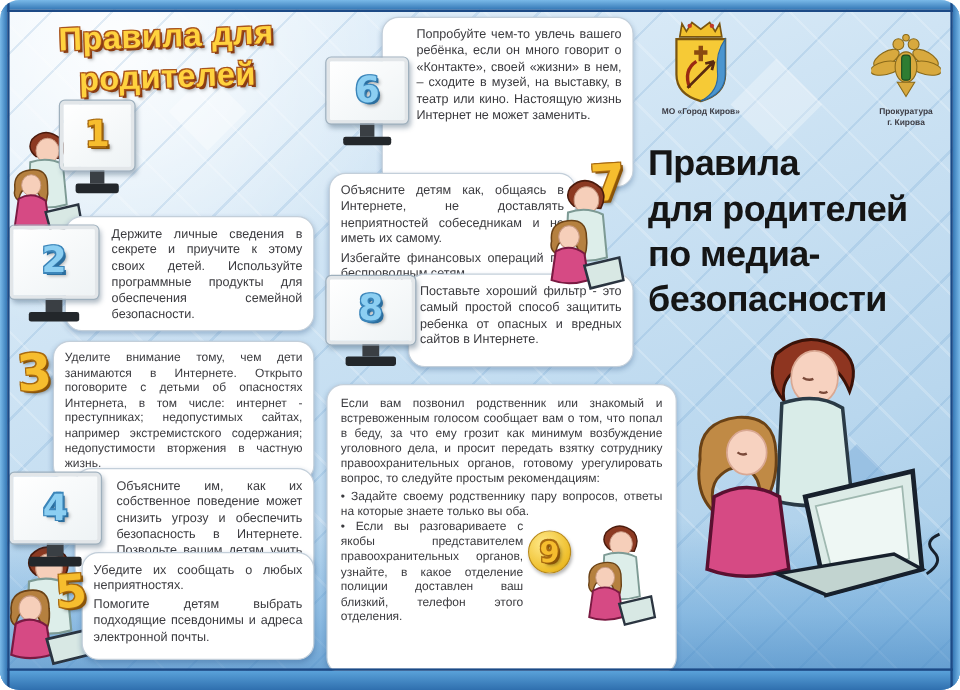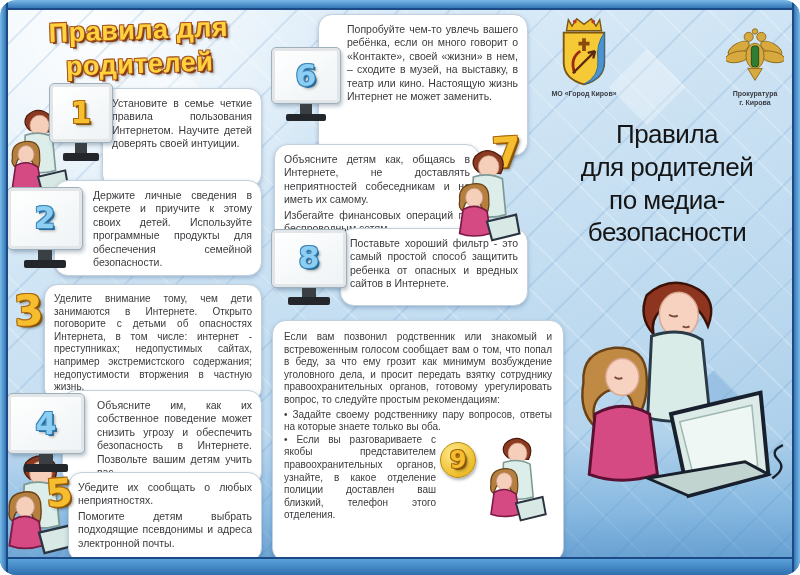--- a/index.html
+++ b/index.html
@@ -54,22 +54,22 @@
   .monitor .screen span { font-size:30px; }
 
   
   .left-title { position:absolute; left:34px; top:14px; width:210px; z-index:5; text-align:center;
     transform:rotate(-2deg); font-weight:bold; font-size:27px; line-height:1.25; color:#ffd23e; letter-spacing:.5px;
     text-shadow:-1px -1px 0 #a8541c, 1px -1px 0 #a8541c, -1px 1px 0 #a8541c, 2px 2px 0 #8a3c12, 3px 3px 3px rgba(0,0,0,.35); }
 
   
   .emblem { position:absolute; z-index:5; }
   .emblem-label { position:absolute; z-index:5; font-size:7px; font-weight:bold; color:#3c3c44; text-align:center; line-height:1.25; }
-  .main-title { position:absolute; left:540px; top:118px; width:254px; z-index:5; text-align:center;
-    font-weight:normal; color:#151515; font-size:26px; line-height:1.26; letter-spacing:-0.5px; }
+  .main-title { position:absolute; left:540px; top:118px; width:254px; z-index:5; 
+    font-weight:bold; color:#151515; font-size:30px; line-height:1.26; letter-spacing:-0.5px; }
 
   .illus { position:absolute; z-index:4; }
 
   
   .tip9-float { float:right; width:112px; height:86px; position:relative; margin:2px 0 0 4px; }
   .tip9-float .nine-disc {
     position:absolute; left:0; top:6px; width:36px; height:36px; border-radius:50%;
     background:radial-gradient(circle at 35% 30%, #ffe98a, #eebe2a 70%, #cf9a16);
     border:1px solid #b8891a; display:flex; align-items:center; justify-content:center;
     box-shadow:1px 2px 3px rgba(0,0,0,.3); }
@@ -118,23 +118,20 @@
   <svg class="illus" style="left:6px;top:108px;width:64px;height:88px">
       <use href="#p-duo"></use>
     </svg>
   <div class="monitor" style="left:50px;top:84px;width:62px;height:88px">
     <div class="screen">
         <span class="num-gold">1</span>
       </div>
     <div class="neck"></div>
     <div class="foot"></div>
   </div>
-  <div class="tip-box" style="left:102px;top:88px;width:160px;height:100px">
-    <p>Установите в семье четкие правила пользования Интернетом. Научите детей доверять своей интуиции.</p>
-  </div>
 
   <div class="monitor" style="left:8px;top:188px;width:74px;height:92px">
     <div class="screen">
         <span class="num-blue">2</span>
       </div>
     <div class="neck"></div>
     <div class="foot"></div>
   </div>
   <div class="tip-box" style="left:54px;top:180px;width:208px;height:96px;padding-left:38px">
     <p>Держите личные сведения в секрете и приучите к этому своих детей. Используйте программные продукты для обеспечения семейной безопасности.</p>
@@ -153,21 +150,21 @@
     <div class="foot"></div>
   </div>
   <div class="tip-box" style="left:62px;top:390px;width:200px;height:96px;padding-left:34px">
     <p>Объясните им, как их собственное поведение может снизить угрозу и обеспечить безопасность в Интернете. Позвольте вашим детям учить вас.</p>
   </div>
 
   <svg class="illus" style="left:2px;top:452px;width:74px;height:104px">
       <use href="#p-duo"></use>
     </svg>
   <span class="num-free num-gold" style="left:46px;top:474px;font-size:38px">5</span>
-  <div class="tip-box" style="left:68px;top:472px;width:194px;height:90px">
+  <div class="tip-box" style="left:68px;top:460px;width:194px;height:90px">
     <p>Убедите их сообщать о любых неприятностях.</p>
     <p>Помогите детям выбрать подходящие псевдонимы и адреса электронной почты.</p>
   </div>
 
   <div class="monitor" style="left:272px;top:48px;width:68px;height:84px">
     <div class="screen">
         <span class="num-blue">6</span>
       </div>
     <div class="neck"></div>
     <div class="foot"></div>

